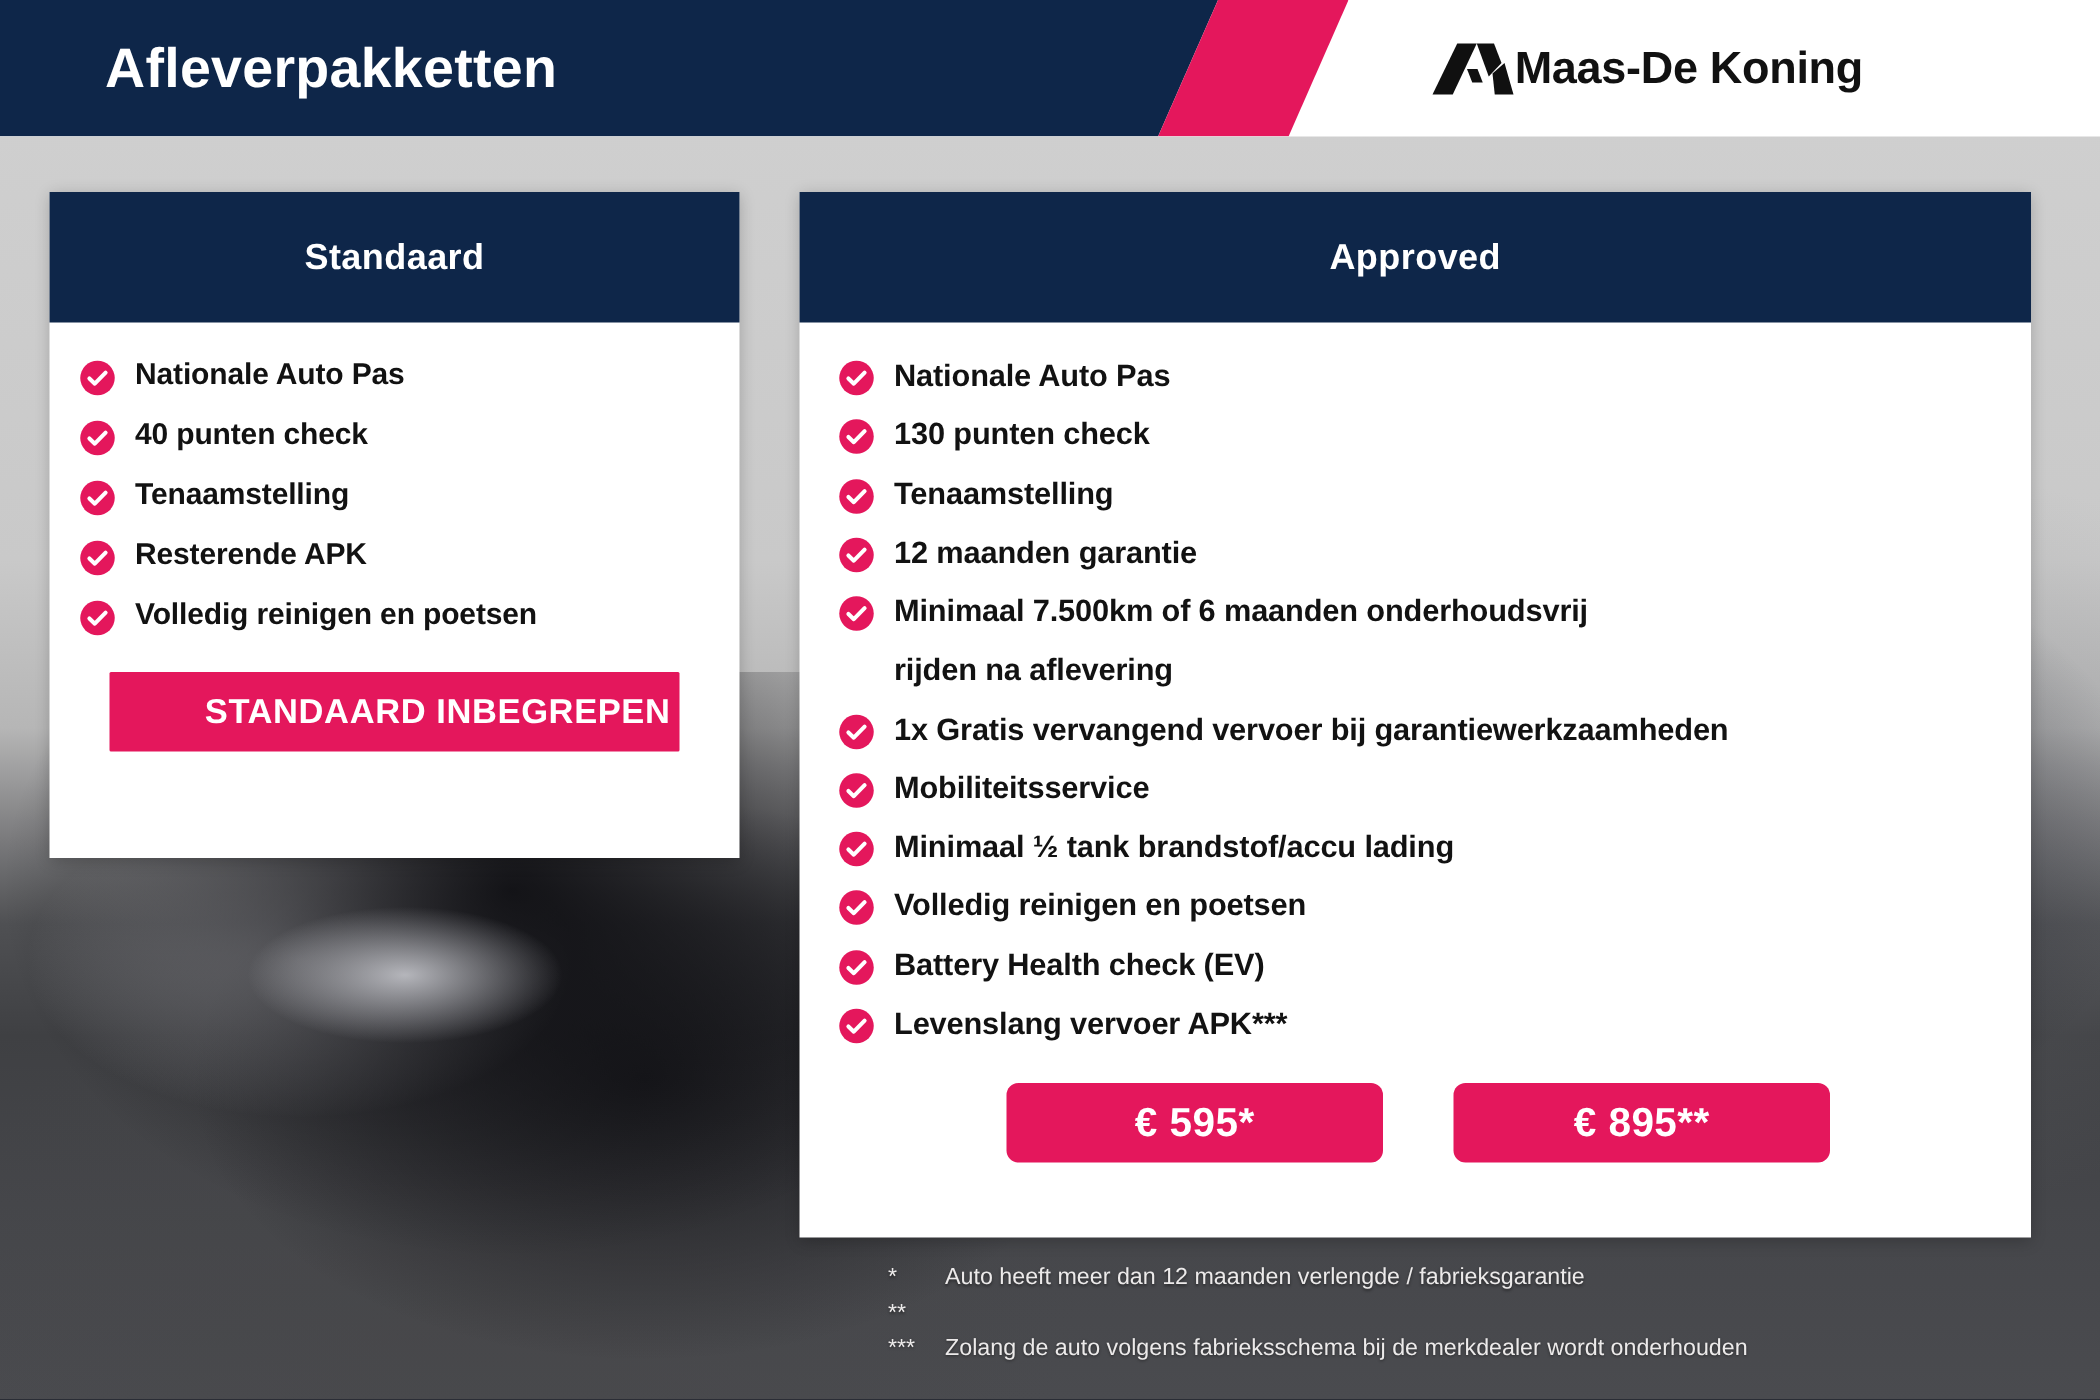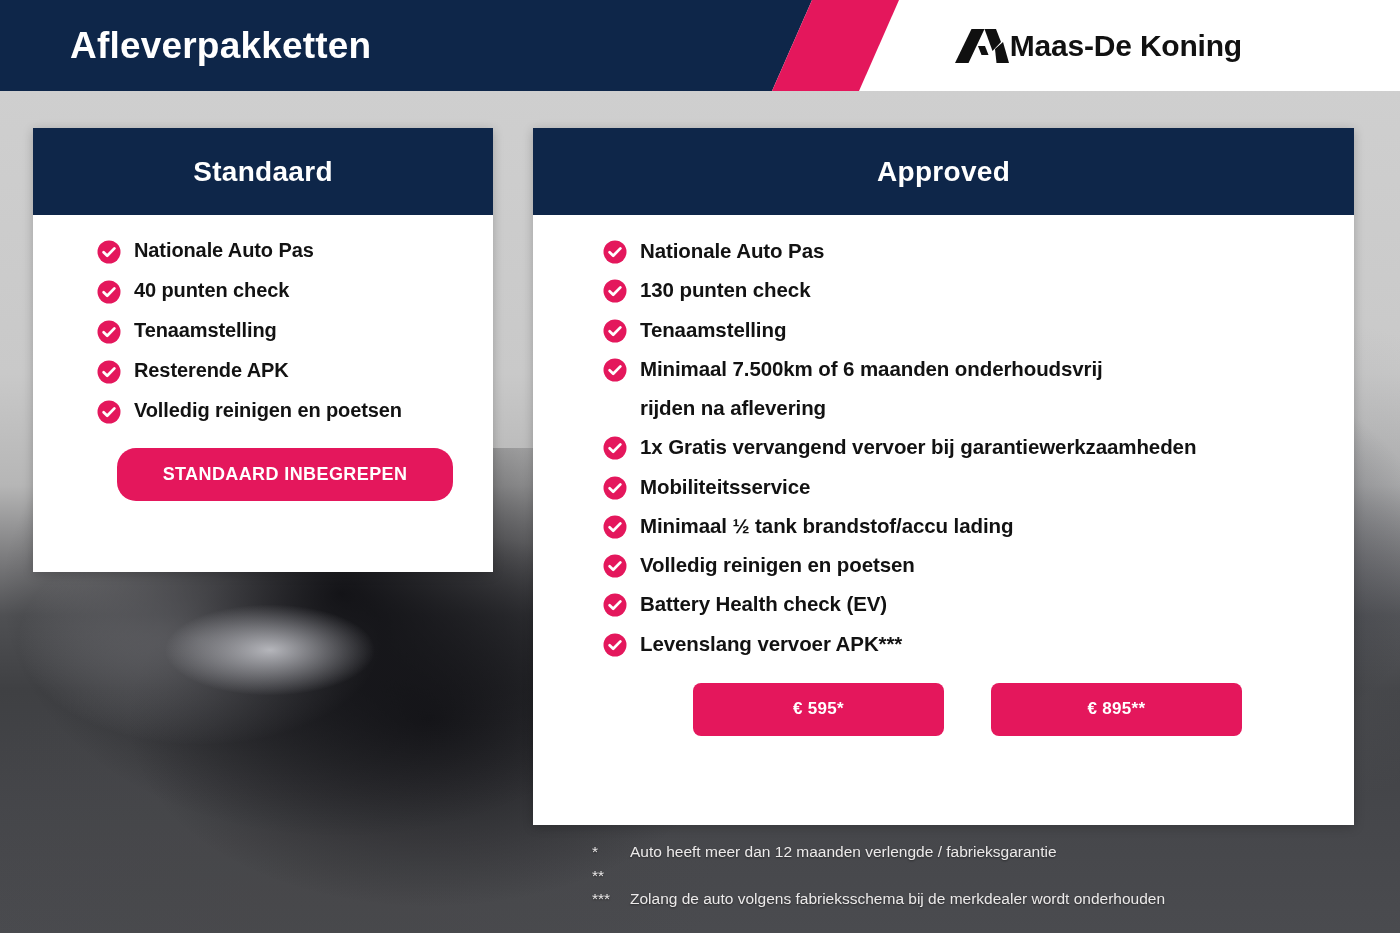--- a/index.html
+++ b/index.html
@@ -128,27 +128,26 @@
   .card-standard { left: 33px; top: 128px; width: 460px; height: 444px; }
   .card-approved { left: 533px; top: 128px; width: 821px; height: 697px; }
 
   .card-head {
     background: #0e2649;
     height: 87px;
     display: flex;
     align-items: center;
     justify-content: center;
     color: #ffffff;
-    font-size: 28px;
+    font-size: 24px;
     font-weight: bold;
     letter-spacing: 0.3px;
   }
   .card-body {
     padding: 22px 20px 0 20px;
-    margin-left: 44px;
   }
   .card-approved .card-body { padding: 22px 22px 0 26px; }
 
   
   .feature-list {
     list-style: none;
     margin: 0;
     padding: 0;
   }
   .feature-item {
@@ -175,44 +174,45 @@
   .card-approved .feature-text { font-size: 20.5px; }
 
   
   .cta-included {
     display: block;
     box-sizing: border-box;
     margin: 24px 20px 0 20px;
     height: 53px;
     background: #e4175c;
     border: none;
-    border-radius: 19px;
+    border-radius: 1px;
     color: #ffffff;
     font-family: "Liberation Sans", sans-serif;
-    font-size: 18px;
+    font-size: 23px;
     font-weight: bold;
     letter-spacing: 0.4px;
     width: calc(100% - 40px);
     cursor: pointer;
+    text-align: right;
   }
   .price-row {
     display: flex;
     justify-content: center;
     gap: 47px;
     margin-top: 26px;
   }
   .price-btn {
     width: 251px;
     height: 53px;
     background: #e4175c;
     border: none;
     border-radius: 8px;
     color: #ffffff;
     font-family: "Liberation Sans", sans-serif;
-    font-size: 17px;
+    font-size: 27px;
     font-weight: bold;
     letter-spacing: 0.3px;
     cursor: pointer;
   }
 
   
   .footnotes {
     position: absolute;
     left: 592px;
     top: 840px;
@@ -325,20 +325,27 @@
             <circle cx="12" cy="12" r="11.5" fill="#e4175c"></circle>
             <path d="M6.6 12.3 L10.2 15.8 L17.4 8.4" fill="none" stroke="#ffffff" stroke-width="2.7" stroke-linecap="round" stroke-linejoin="round"></path>
           </svg>
           <span class="feature-text">Tenaamstelling</span>
         </li>
         <li class="feature-item">
           <svg class="check-icon" viewBox="0 0 24 24">
             <circle cx="12" cy="12" r="11.5" fill="#e4175c"></circle>
             <path d="M6.6 12.3 L10.2 15.8 L17.4 8.4" fill="none" stroke="#ffffff" stroke-width="2.7" stroke-linecap="round" stroke-linejoin="round"></path>
           </svg>
+          <span class="feature-text">12 maanden garantie</span>
+        </li>
+        <li class="feature-item">
+          <svg class="check-icon" viewBox="0 0 24 24">
+            <circle cx="12" cy="12" r="11.5" fill="#e4175c"></circle>
+            <path d="M6.6 12.3 L10.2 15.8 L17.4 8.4" fill="none" stroke="#ffffff" stroke-width="2.7" stroke-linecap="round" stroke-linejoin="round"></path>
+          </svg>
           <span class="feature-text">Minimaal 7.500km of 6 maanden onderhoudsvrij</span>
         </li>
         <li class="feature-item">
           <svg class="check-icon blank" viewBox="0 0 24 24"></svg>
           <span class="feature-text">rijden na aflevering</span>
         </li>
         <li class="feature-item">
           <svg class="check-icon" viewBox="0 0 24 24">
             <circle cx="12" cy="12" r="11.5" fill="#e4175c"></circle>
             <path d="M6.6 12.3 L10.2 15.8 L17.4 8.4" fill="none" stroke="#ffffff" stroke-width="2.7" stroke-linecap="round" stroke-linejoin="round"></path>

